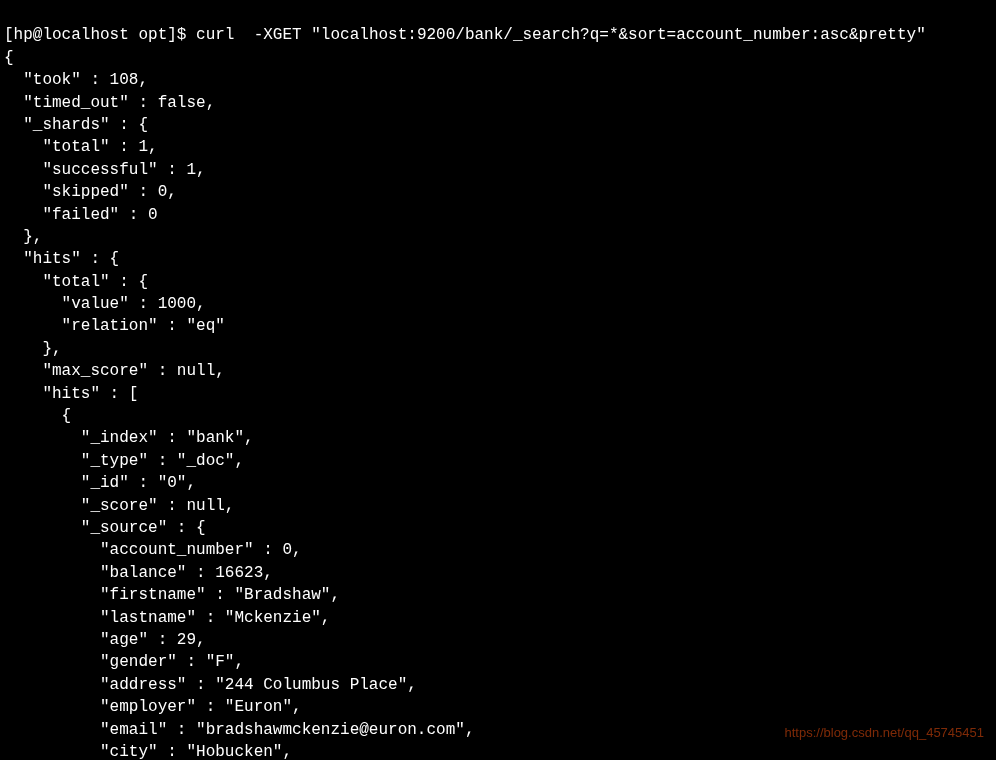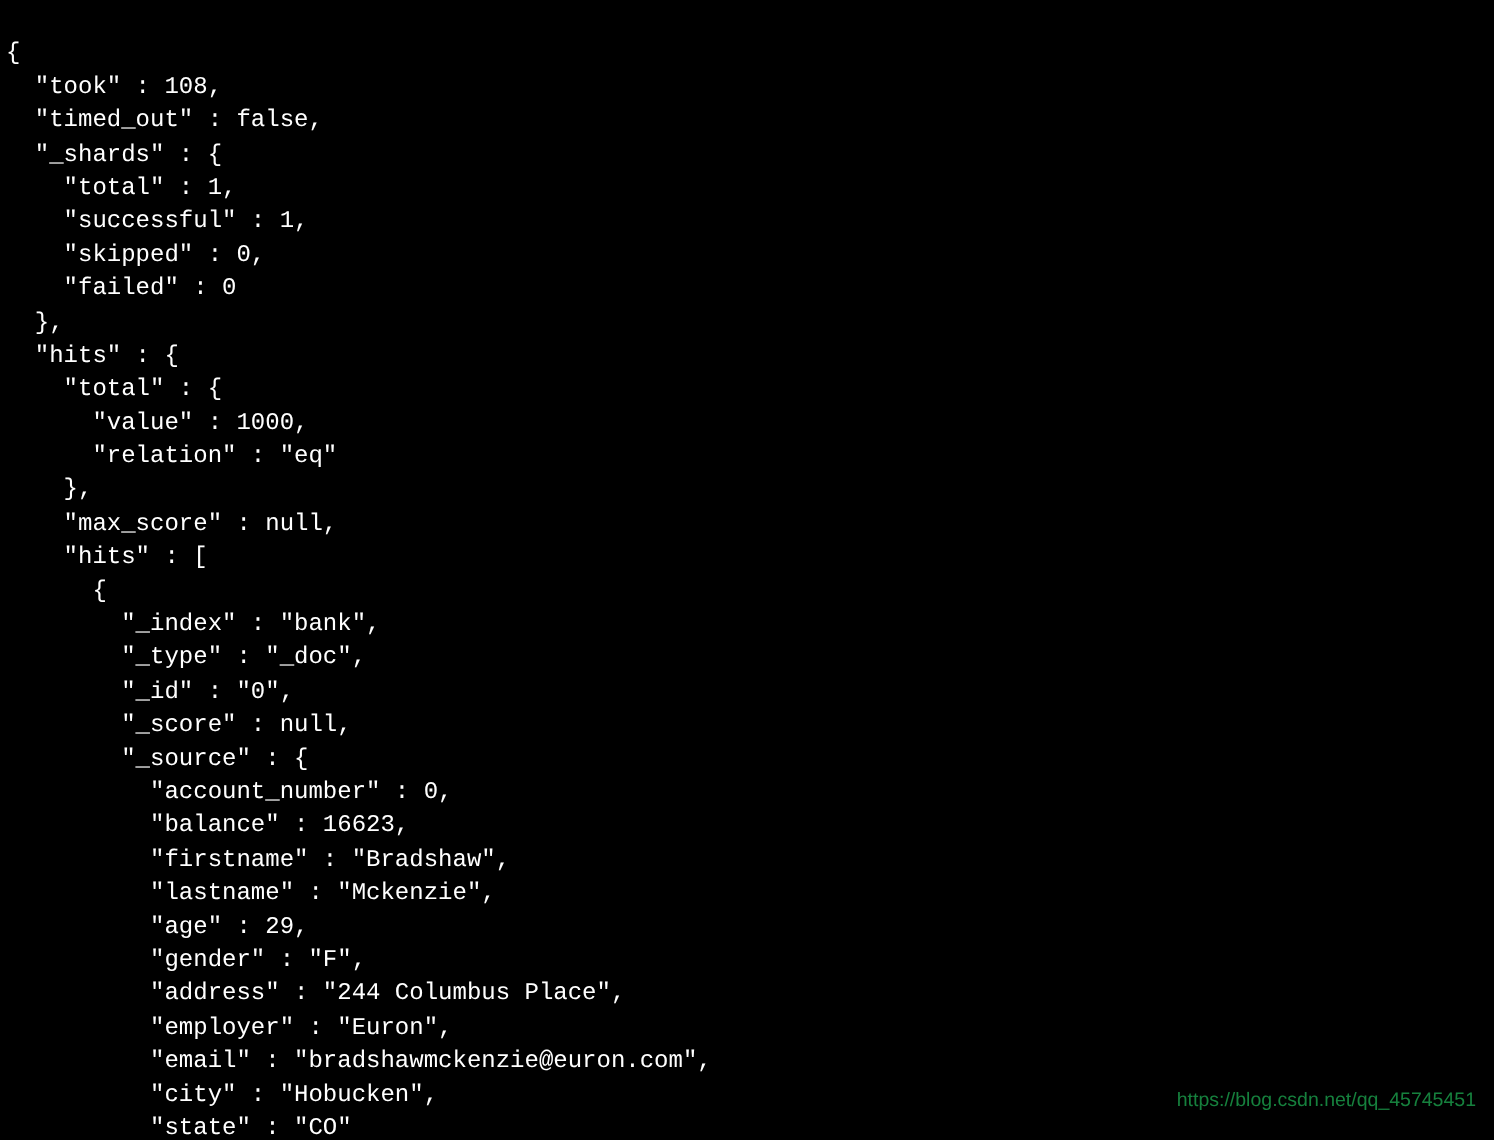--- a/index.html
+++ b/index.html
@@ -19,30 +19,31 @@
       white-space: pre;
       font-family: inherit;
     }
     .prompt-line {
       white-space: pre;
     }
     .watermark {
       position: absolute;
       bottom: 18px;
       right: 12px;
-      color: #22c55e;
+      color: #c2410c;
       font-size: 13px;
       font-family: Arial, sans-serif;
       opacity: 0.65;
     }
   </style>
 </head>
 <body>
 
 <div class="terminal">
+<span class="prompt-line"><span>[hp@localhost opt]$</span> <span>curl  -XGET "localhost:9200/bank/_search?q=*&amp;sort=account_number:asc&amp;pretty"</span></span>
 <div id="output-container">{
   "took" : 108,
   "timed_out" : false,
   "_shards" : {
     "total" : 1,
     "successful" : 1,
     "skipped" : 0,
     "failed" : 0
   },
   "hits" : {

